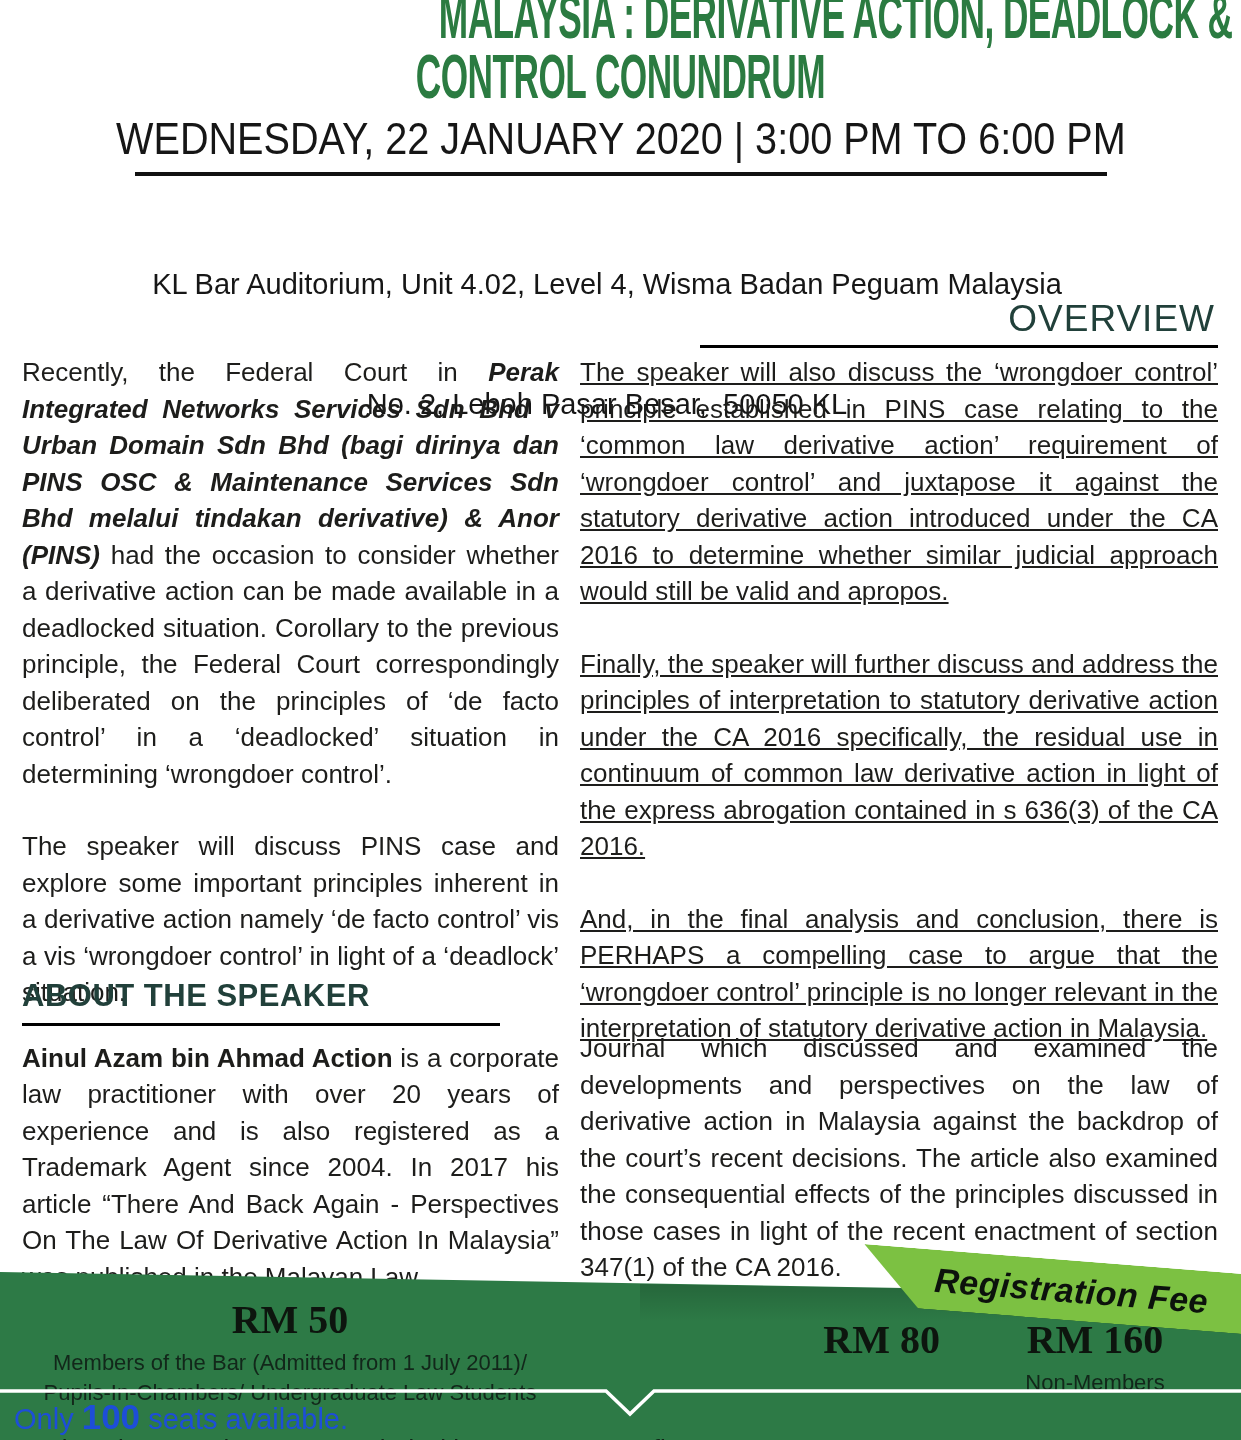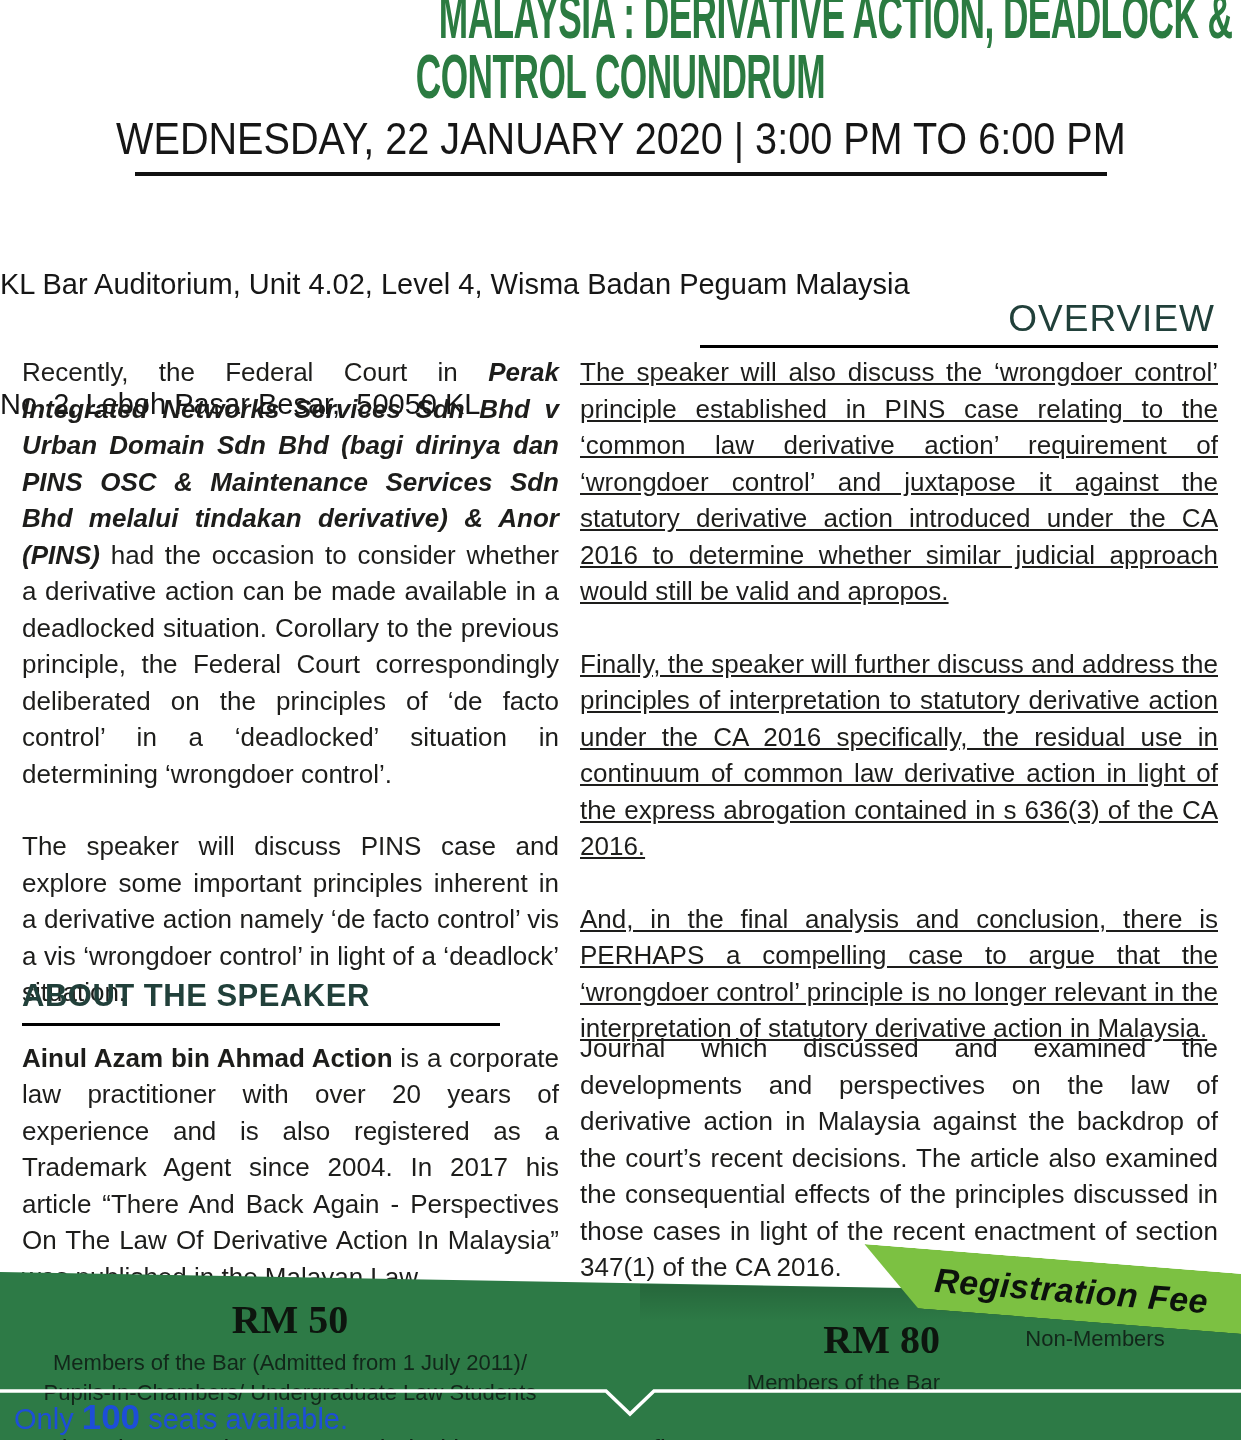--- a/index.html
+++ b/index.html
@@ -7,21 +7,21 @@
   .page{position:relative;width:1241px;height:1440px;overflow:hidden;background:#fff;}
 
   
   .title{position:absolute;top:-14px;left:0;width:1241px;text-align:center;color:#2b7b41;
          font-weight:bold;line-height:60px;font-size:63px;letter-spacing:-1px;}
   .title .tline{display:inline-block;white-space:nowrap;transform:scaleX(0.56);transform-origin:center;}
   .datetime{position:absolute;top:112px;left:0;width:1241px;text-align:center;color:#161616;
             font-size:44px;line-height:54px;}
   .datetime .dline{display:inline-block;white-space:nowrap;transform:scaleX(0.90);transform-origin:center;}
   .date-rule{position:absolute;top:172px;left:50%;transform:translateX(-50%);width:972px;height:4px;background:#111;}
-  .venue{position:absolute;top:184px;left:0;width:1214px;text-align:left;color:#161616;
+  .venue{position:absolute;top:184px;left:0;width:1214px;text-align:center;color:#161616;
          font-size:29px;line-height:40px;white-space:pre;}
 
   
   .overview-heading{position:absolute;top:298px;right:26px;color:#21403a;font-size:37px;letter-spacing:1px;}
   .overview-rule{position:absolute;top:345px;right:23px;width:518px;height:3px;background:#000;}
 
   
   .bodytext{font-size:26px;line-height:36.5px;color:#1d1d1b;text-align:justify;}
   .bodytext p{margin:0 0 36px 0;}
   .col-left-top{position:absolute;left:22px;top:354px;width:537px;}
@@ -109,24 +109,24 @@
   <div class="tier tier0">
     <div class="price">RM 50</div>
     <div class="aud">
       <div>Members of the Bar (Admitted from 1 July 2011)/</div>
       <div>Pupils-In-Chambers/ Undergraduate Law Students</div>
     </div>
   </div>
 
   <div class="tier tier1">
     <div class="price">RM 80</div>
-    <div class="aud">Members of the Bar</div>
   </div>
 
   <div class="tier tier2">
+    <div class="price">RM 160</div>
     <div class="aud">Non-Members</div>
   </div>
 
   <div class="ribbon">
     <span>Registration Fee</span>
   </div>
 
   <svg class="separator" viewBox="0 0 1241 32" xmlns="http://www.w3.org/2000/svg">
     <path d="M0 3 L606 3 L630 26 L654 3 L1241 3" fill="none" stroke="#ffffff" stroke-width="3.5"></path>
   </svg>

